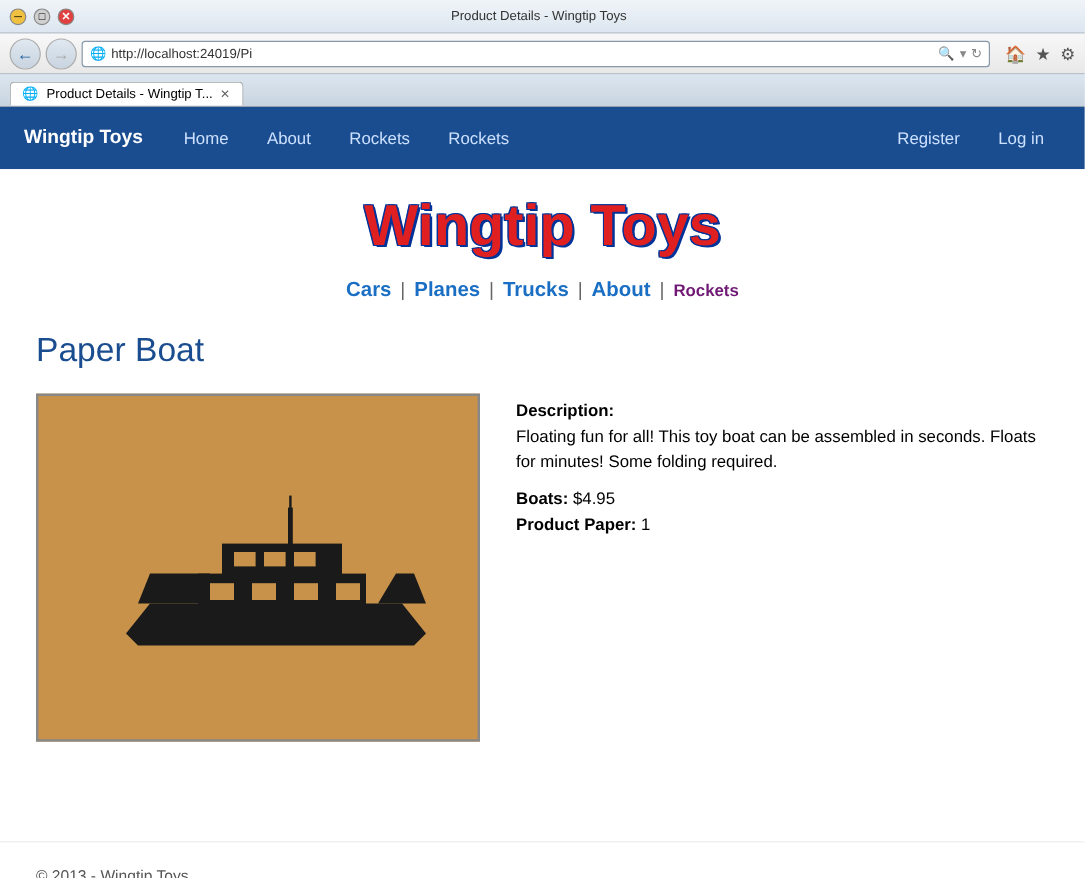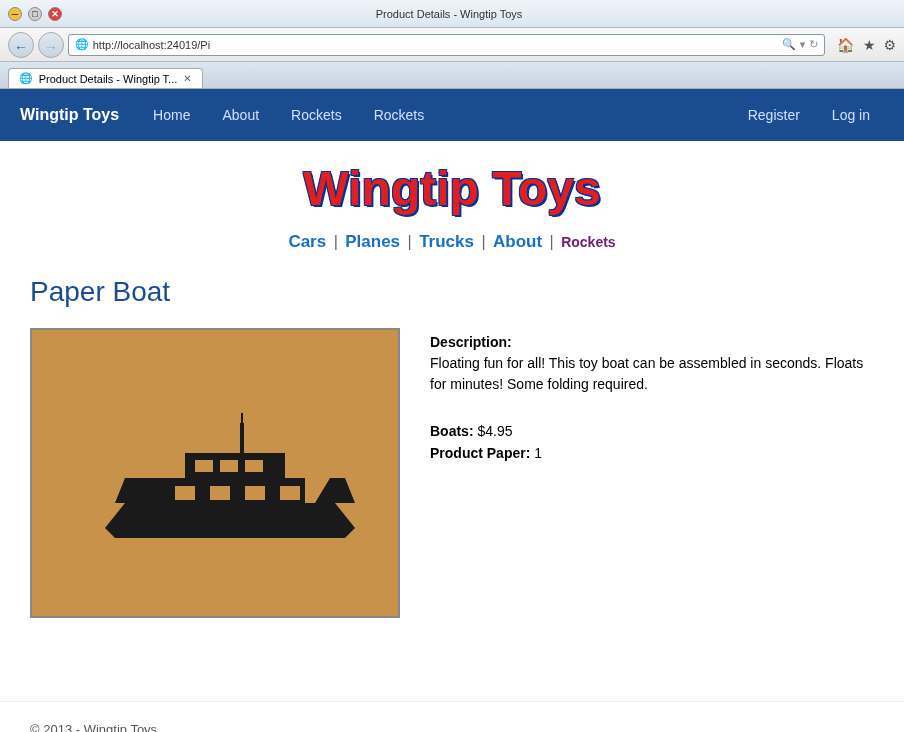--- a/index.html
+++ b/index.html
@@ -193,21 +193,21 @@
       overflow: hidden;
     }
     .product-details {
       flex: 1;
       padding-top: 4px;
     }
     .detail-label {
       font-weight: bold;
     }
     .detail-description {
-      margin-bottom: 28px;
+      margin-bottom: 12px;
       line-height: 1.5;
     }
     .detail-price {
       margin-bottom: 6px;
     }
     .detail-number {
       margin-bottom: 6px;
     }
     .footer {
       padding: 20px 30px;

